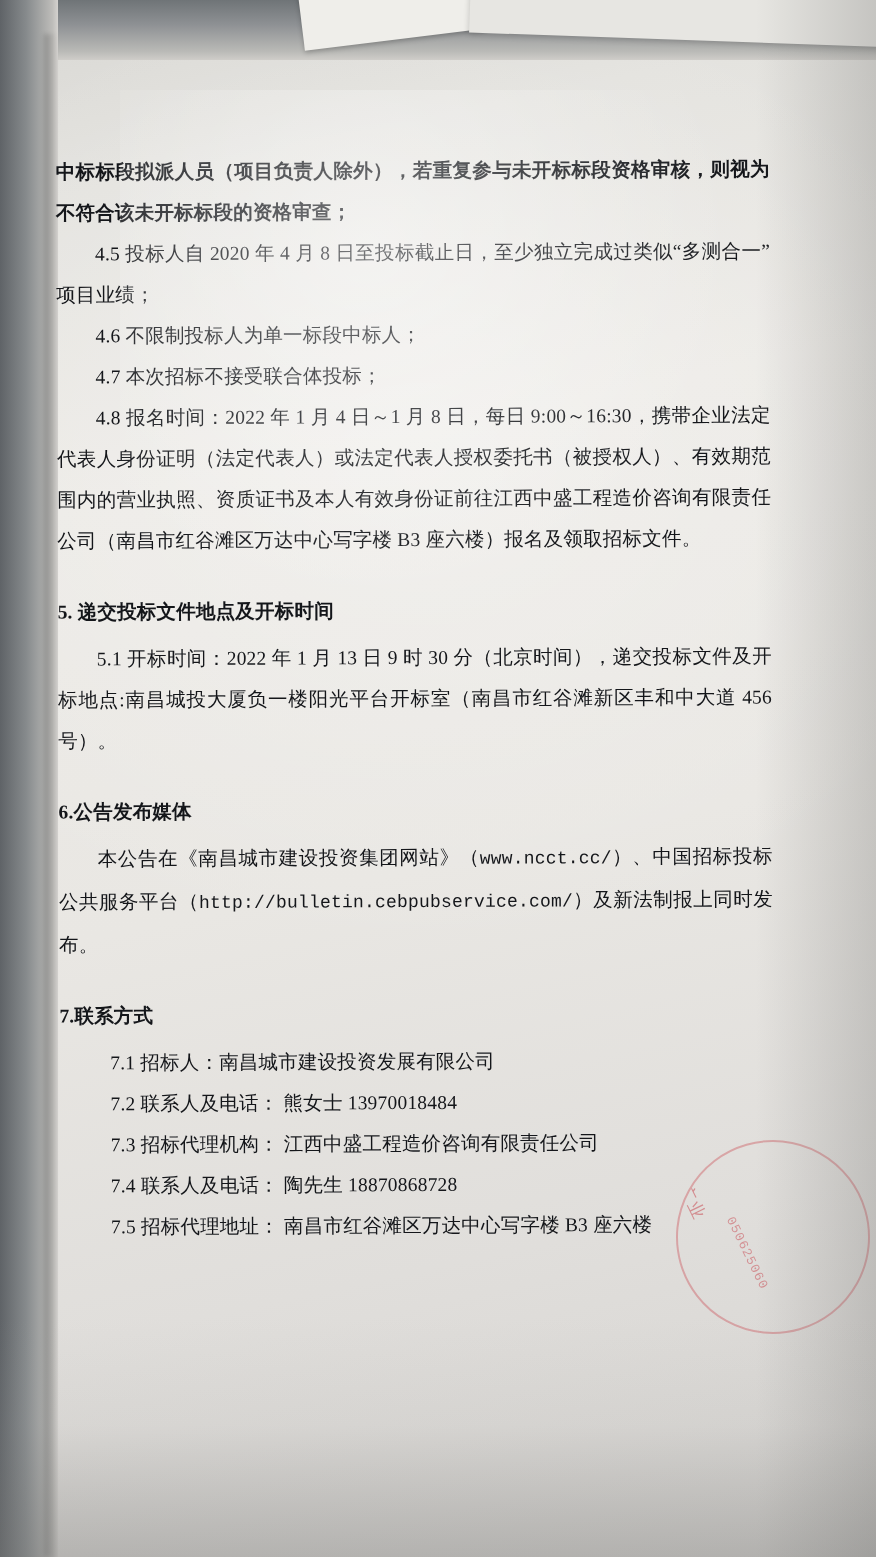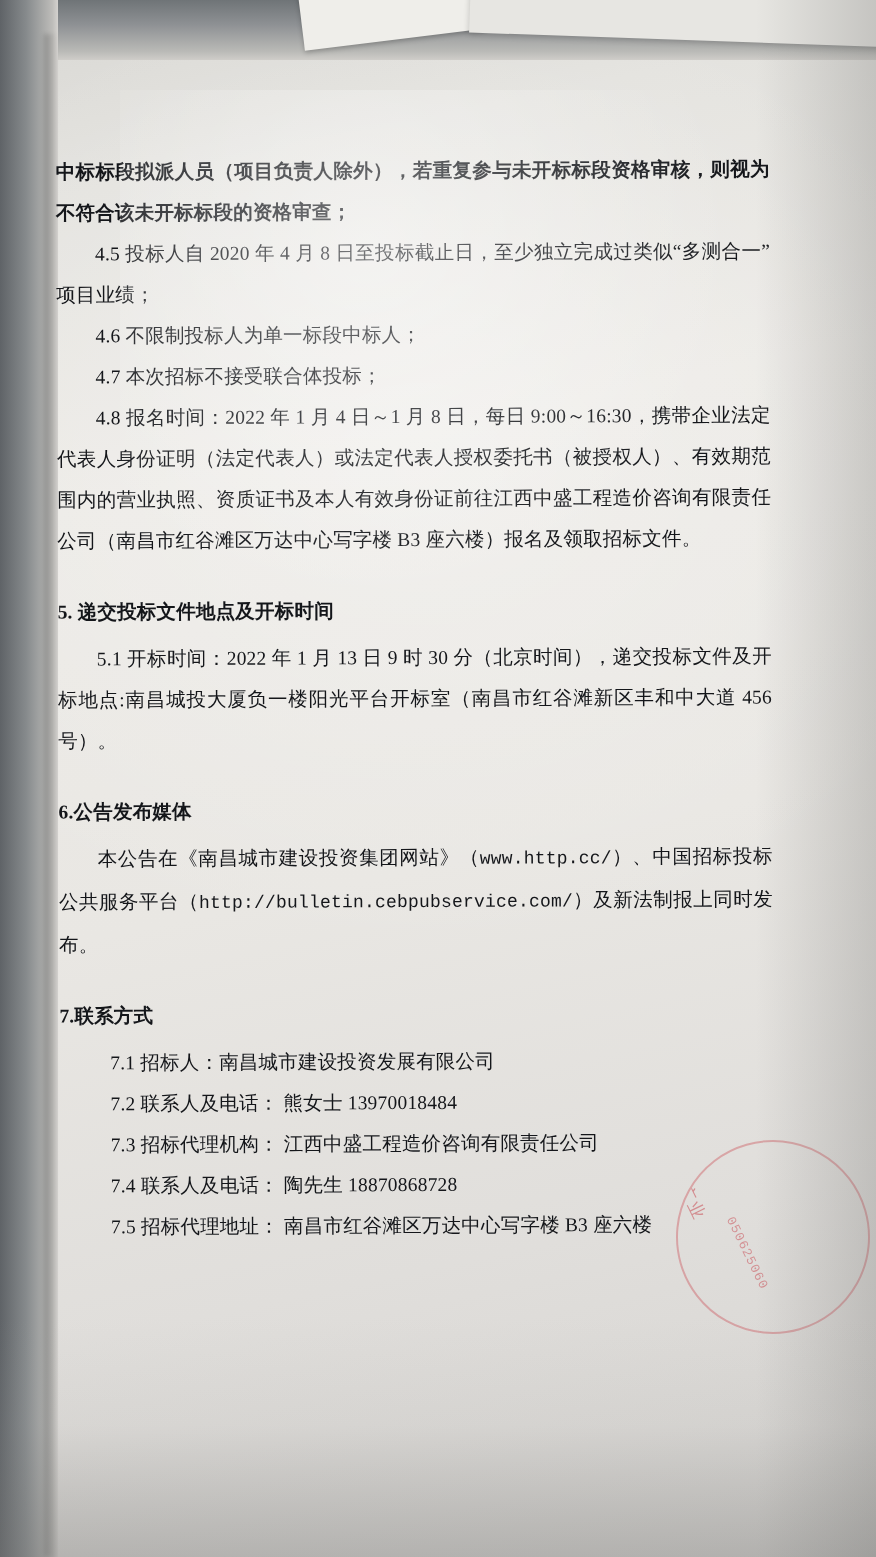--- a/index.html
+++ b/index.html
@@ -174,21 +174,21 @@
     <div class="gap-s"></div>
 
     <p class="p indent">5.1 开标时间：2022 年  1 月 13 日 9 时 30 分（北京时间），递交投标文件及开标地点:南昌城投大厦负一楼阳光平台开标室（南昌市红谷滩新区丰和中大道 456 号）。</p>
 
     <div class="gap-m"></div>
 
     <p class="p heading">6.公告发布媒体</p>
 
     <div class="gap-s"></div>
 
-    <p class="p indent"><span>本公告在《南昌城市建设投资集团网站》（</span><span class="mono">www.http.cc/</span><span>）、中国招标投标公共服务平台（</span><span class="mono">http://bulletin.cebpubservice.com/</span><span>）及新法制报上同时发布。</span></p>
+    <p class="p indent"><span>本公告在《南昌城市建设投资集团网站》（</span><span class="mono">www.ncct.cc/</span><span>）、中国招标投标公共服务平台（</span><span class="mono">http://bulletin.cebpubservice.com/</span><span>）及新法制报上同时发布。</span></p>
 
     <div class="gap-m"></div>
 
     <p class="p heading">7.联系方式</p>
 
     <div class="gap-s"></div>
 
     <p class="p item item-wide">7.1 招标人：南昌城市建设投资发展有限公司</p>
     <p class="p item item-wide">7.2 联系人及电话：  熊女士   13970018484</p>
     <p class="p item item-wide">7.3 招标代理机构：   江西中盛工程造价咨询有限责任公司</p>

